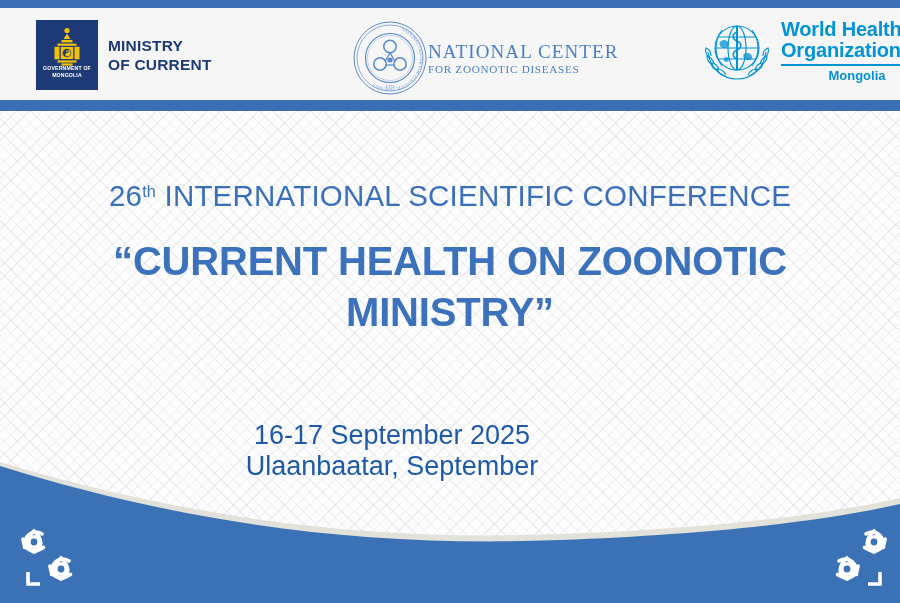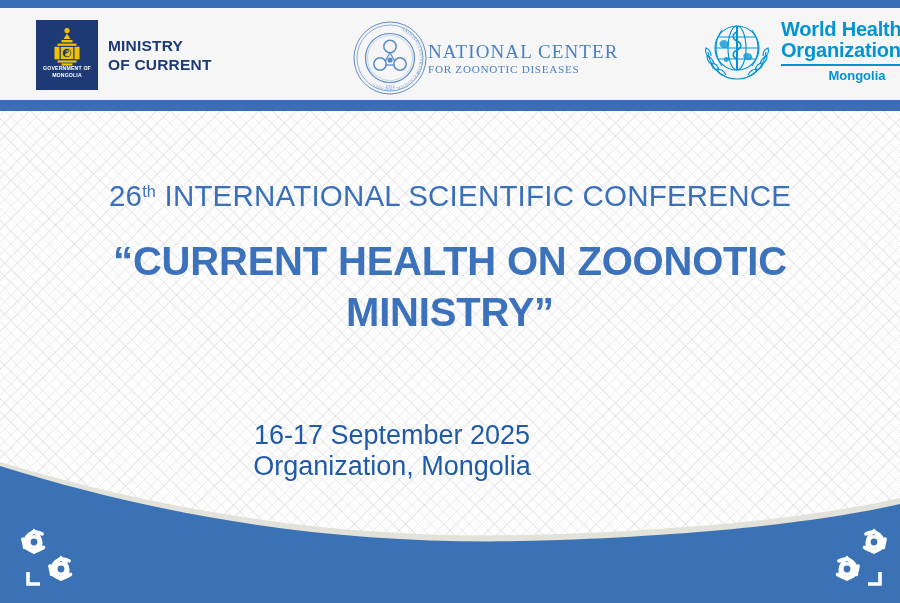--- a/index.html
+++ b/index.html
@@ -319,21 +319,21 @@
 
   <div class="title-block">
     <div class="conf-line"><span>26</span><sup>th</sup>
       <span>INTERNATIONAL SCIENTIFIC CONFERENCE</span></div>
     <div class="theme-line">“CURRENT HEALTH ON ZOONOTIC</div>
     <div class="theme-line" style="margin-top:0">MINISTRY”</div>
   </div>
 
   <div class="where-block">
     <div>16-17 September 2025</div>
-    <div>Organization, Mongolia</div>
+    <div>Ulaanbaatar, September</div>
   </div>
 
   <svg class="wave" viewBox="0 0 900 163" preserveAspectRatio="none">
     <path d="M0 22 C 180 76, 360 102, 560 94 C 720 88, 830 74, 900 58 L900 163 L0 163 Z" fill="#e2e1da"></path>
     <path d="M0 26 C 180 82, 360 108, 560 100 C 720 94, 830 80, 900 64 L900 163 L0 163 Z" fill="#3a72b5"></path>
   </svg>
 
   <svg class="knot knot-left" width="82" height="72" viewBox="0 0 82 72">
     <g stroke="#ffffff" stroke-width="3.6" fill="none" stroke-linecap="round">
       <g transform="translate(20,20)">

